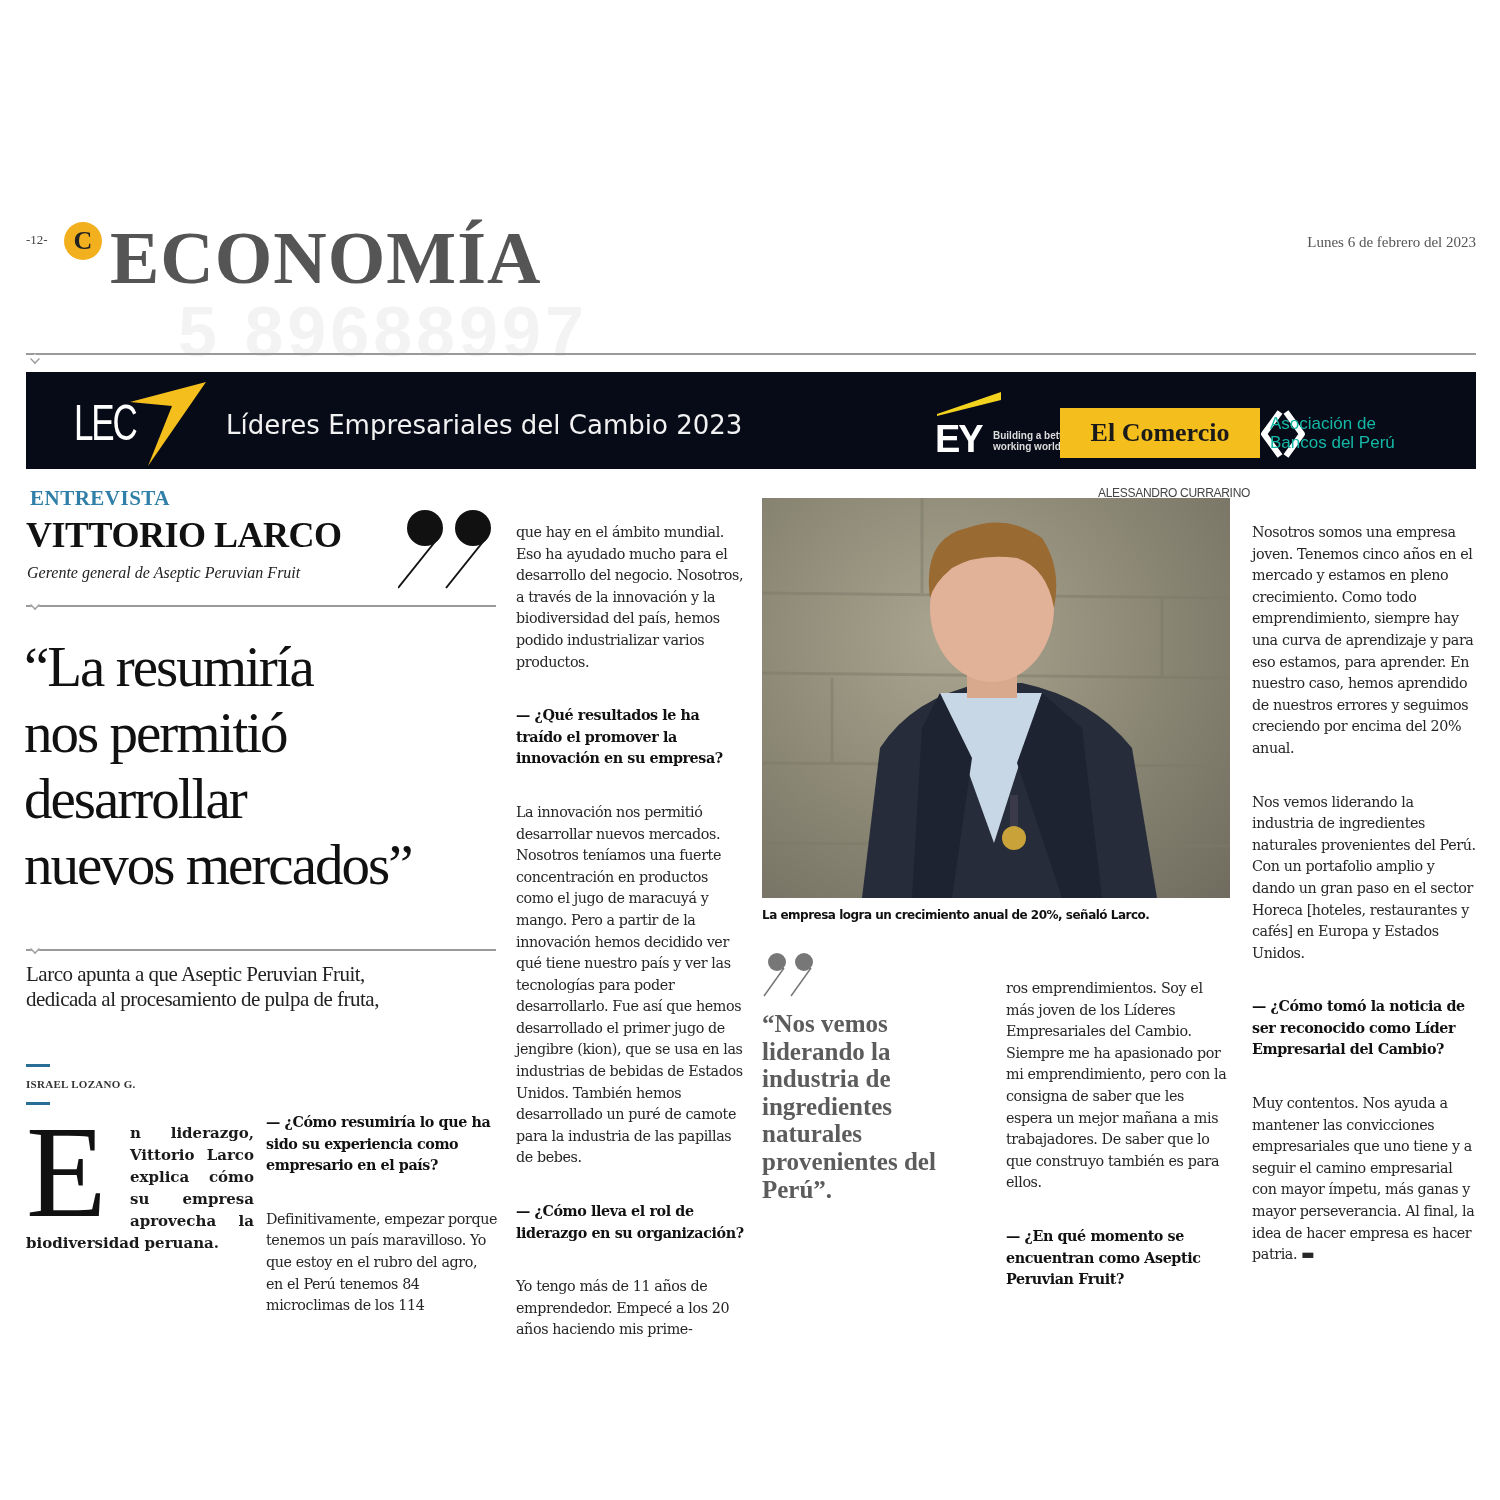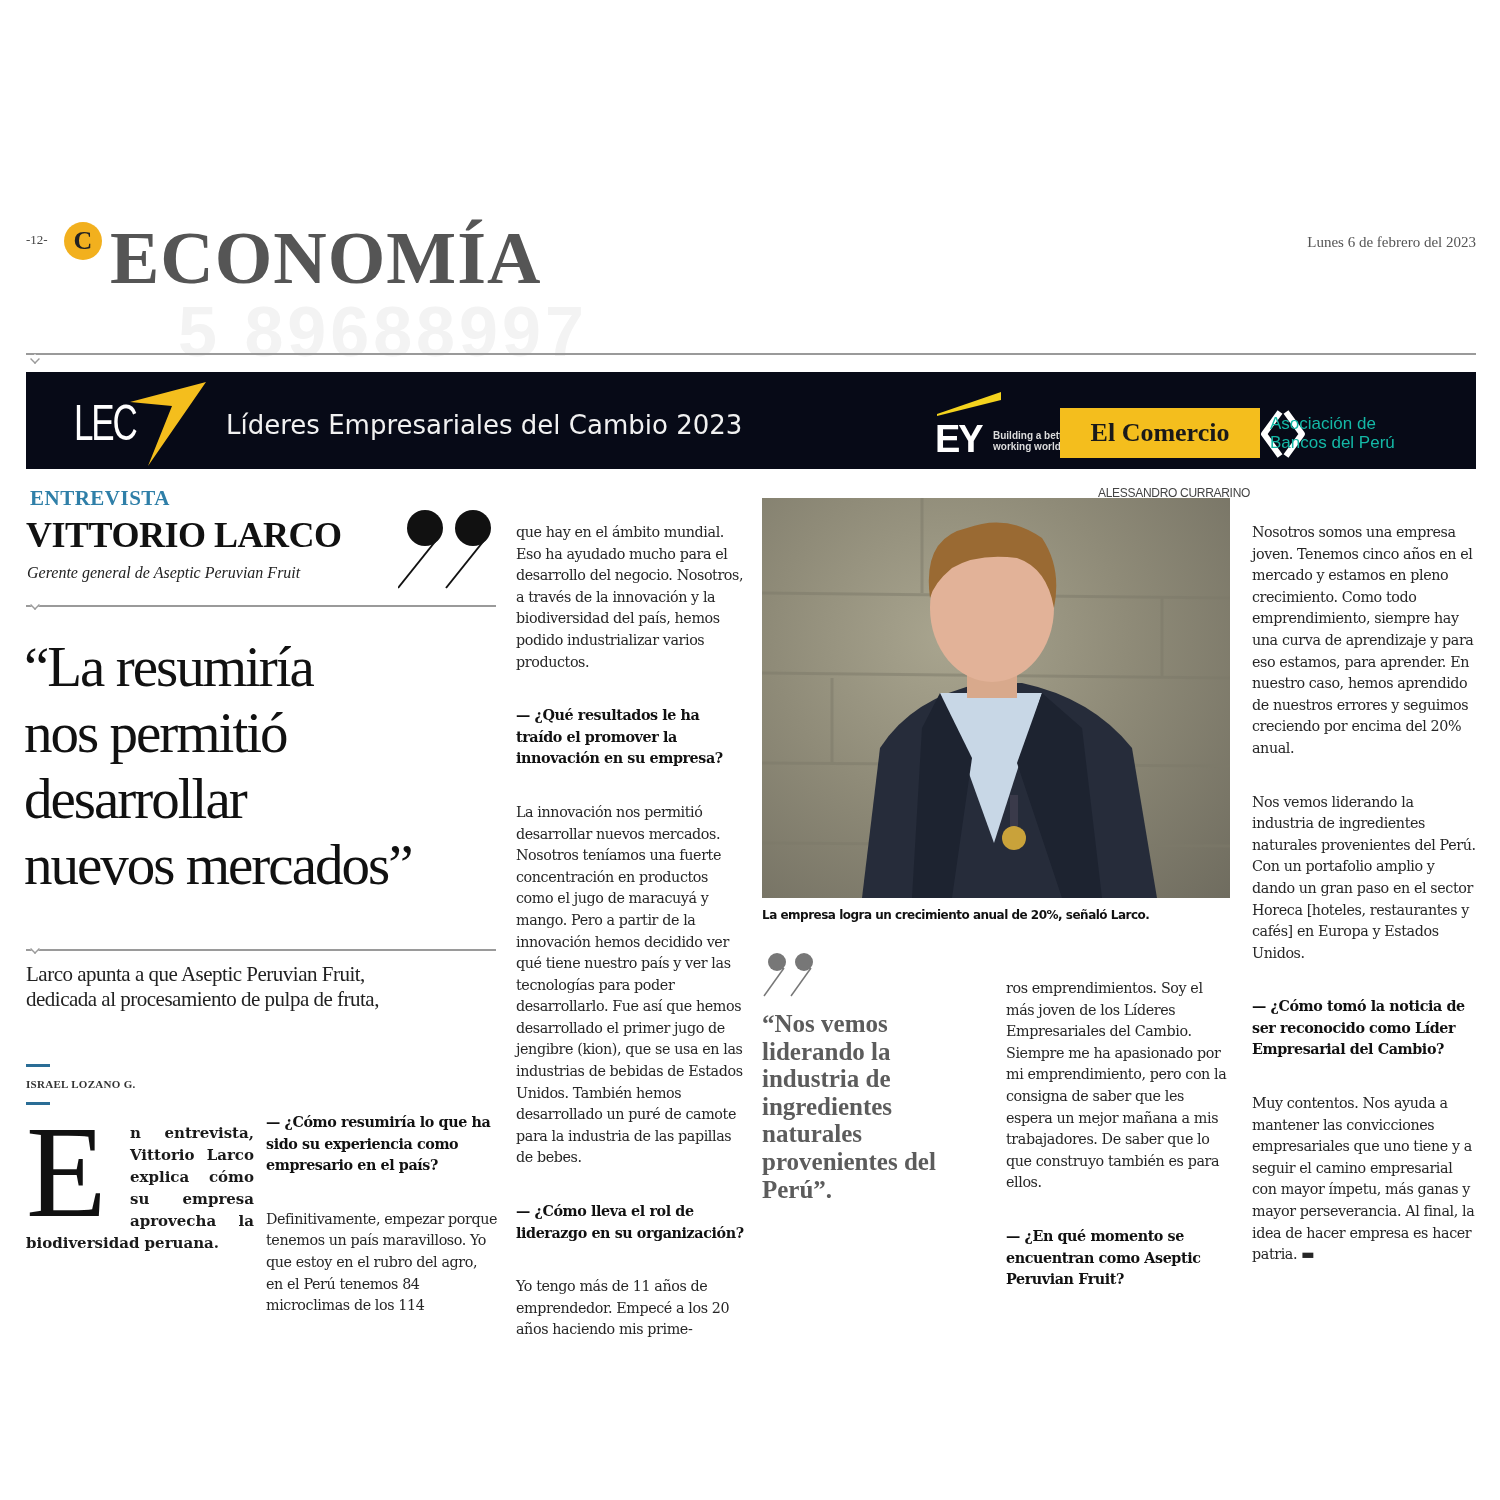--- a/index.html
+++ b/index.html
@@ -144,21 +144,21 @@
   <div>Larco apunta a que Aseptic Peruvian Fruit,</div>
   <div>dedicada al procesamiento de pulpa de fruta,</div>
 </div>
 
 <div class="abs byline-bar" style="top:1064px;"></div>
 <div class="abs byline">ISRAEL LOZANO G.</div>
 <div class="abs byline-bar" style="top:1102px;"></div>
 
 <div class="abs dropcap">E</div>
 <div class="abs intro">
-  <span class="line ind">n entrevista,</span>
+  <span class="line ind">n liderazgo,</span>
   <span class="line ind">Vittorio Larco</span>
   <span class="line ind">explica cómo</span>
   <span class="line ind">su empresa</span>
   <span class="line ind">aprovecha la</span>
   <span class="line">biodiversidad peruana.</span>
 </div>
 
 <div class="abs col col2">
   <p class="q" style="margin-bottom:0">— ¿Cómo resumiría lo que ha sido su experiencia como empresario en el país?</p>
   <p>Definitivamente, empezar porque tenemos un país maravilloso. Yo que estoy en el rubro del agro, en el Perú tenemos 84 microclimas de los 114</p>

